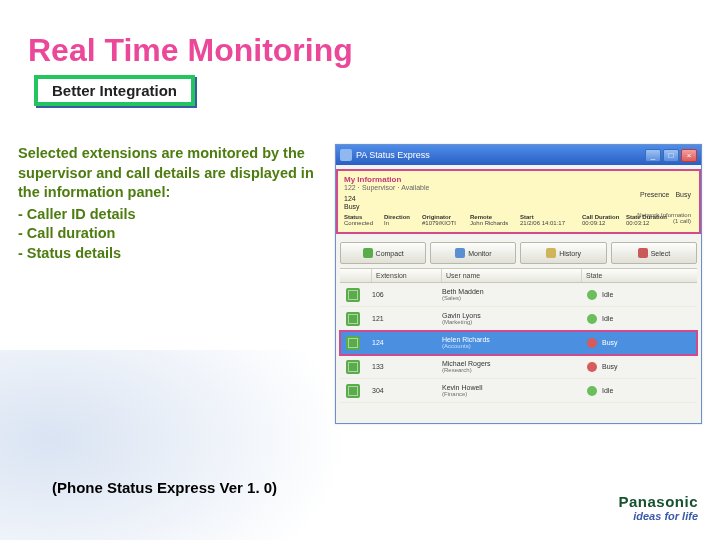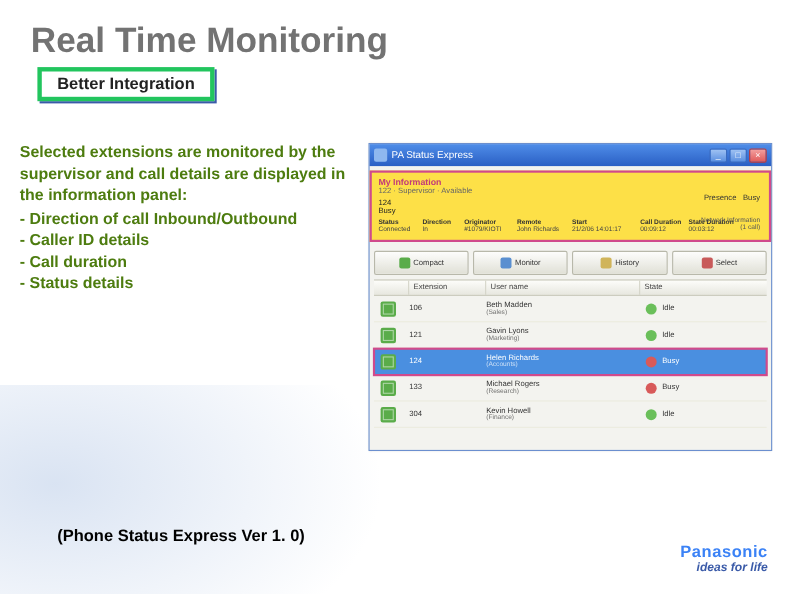--- a/index.html
+++ b/index.html
@@ -14,22 +14,22 @@
   .bg-sweep {
     position: absolute;
     left: -100px; top: 350px;
     width: 500px; height: 300px;
     background: radial-gradient(ellipse at 30% 30%, rgba(180,200,230,0.5), rgba(255,255,255,0) 60%);
     pointer-events: none;
   }
   .title {
     font-size: 32px;
     font-weight: bold;
-    padding: 18px 0 6px 28px;
-    color: #737373;
+    padding: 32px 0 6px 28px;
+    color: #ec4899;
   }
   .badge {
     display: inline-block;
     margin-left: 34px;
     background: #fff;
     border: 4px solid #22c55e;
     padding: 3px 14px;
     font-size: 15px;
     font-weight: bold;
     color: #222;
@@ -66,21 +66,21 @@
     font-style: italic;
     font-weight: bold;
     color: #3a5aa8;
     text-align: right;
   }
   .tagline .brand {
     font-style: normal;
     font-size: 15px;
     letter-spacing: 0.5px;
     display: block;
-    color: #3b82f6;
+    color: #14532d;
     text-align: center;
   }
   
   .shot {
     width: 392px;
     height: 280px;
     border: 1px solid #6b8fcf;
     background: #f3f3ef;
     font-size: 7px;
     color: #333;
@@ -103,21 +103,21 @@
     background: linear-gradient(#9fc2f3,#5a8fe0);
     border: 1px solid #3a6bbf;
     border-radius: 2px;
     display: flex; align-items: center; justify-content: center;
     font-size: 8px; color: #fff;
   }
   .winctl span.cls { background: linear-gradient(#f3a09f,#e05a5a); border-color:#bf3a3a; }
   .infopanel {
     margin: 4px 0;
     border: 2px solid #d04a8c;
-    background: #fde047;
+    background: #fef9c3;
     padding: 4px 6px 6px 6px;
     position: relative;
   }
   .myinfo { color: #c23a7a; font-weight: bold; font-size: 8px; }
   .subline { color: #666; font-size: 7px; margin-bottom: 4px; }
   .row2 { display: flex; justify-content: space-between; font-size: 7px; }
   .row2 .busycell { color: #222; line-height: 1.1; }
   .presence { font-size: 7px; position:absolute; right:8px; top:20px;}
   .headers, .datarow {
     display: grid;
@@ -197,21 +197,20 @@
 
 <div class="bg-sweep"></div>
 
 <h1 class="title">Real Time Monitoring</h1>
 <div class="badge">Better Integration</div>
 
 <div class="content">
   <div class="left">
     <div>Selected extensions are monitored by the supervisor and call details are displayed in the information panel:</div>
     <ul>
-      <li>Direction of call Inbound/Outbound</li>
       <li>Caller ID details</li>
       <li>Call duration</li>
       <li>Status details</li>
     </ul>
   </div>
 
   <div class="shot">
     <div class="titlebar">
       <span style="display:flex;align-items:center;gap:4px;">
         <span style="width:12px;height:12px;background:#8fb8ef;border-radius:2px;display:inline-block;"></span>

